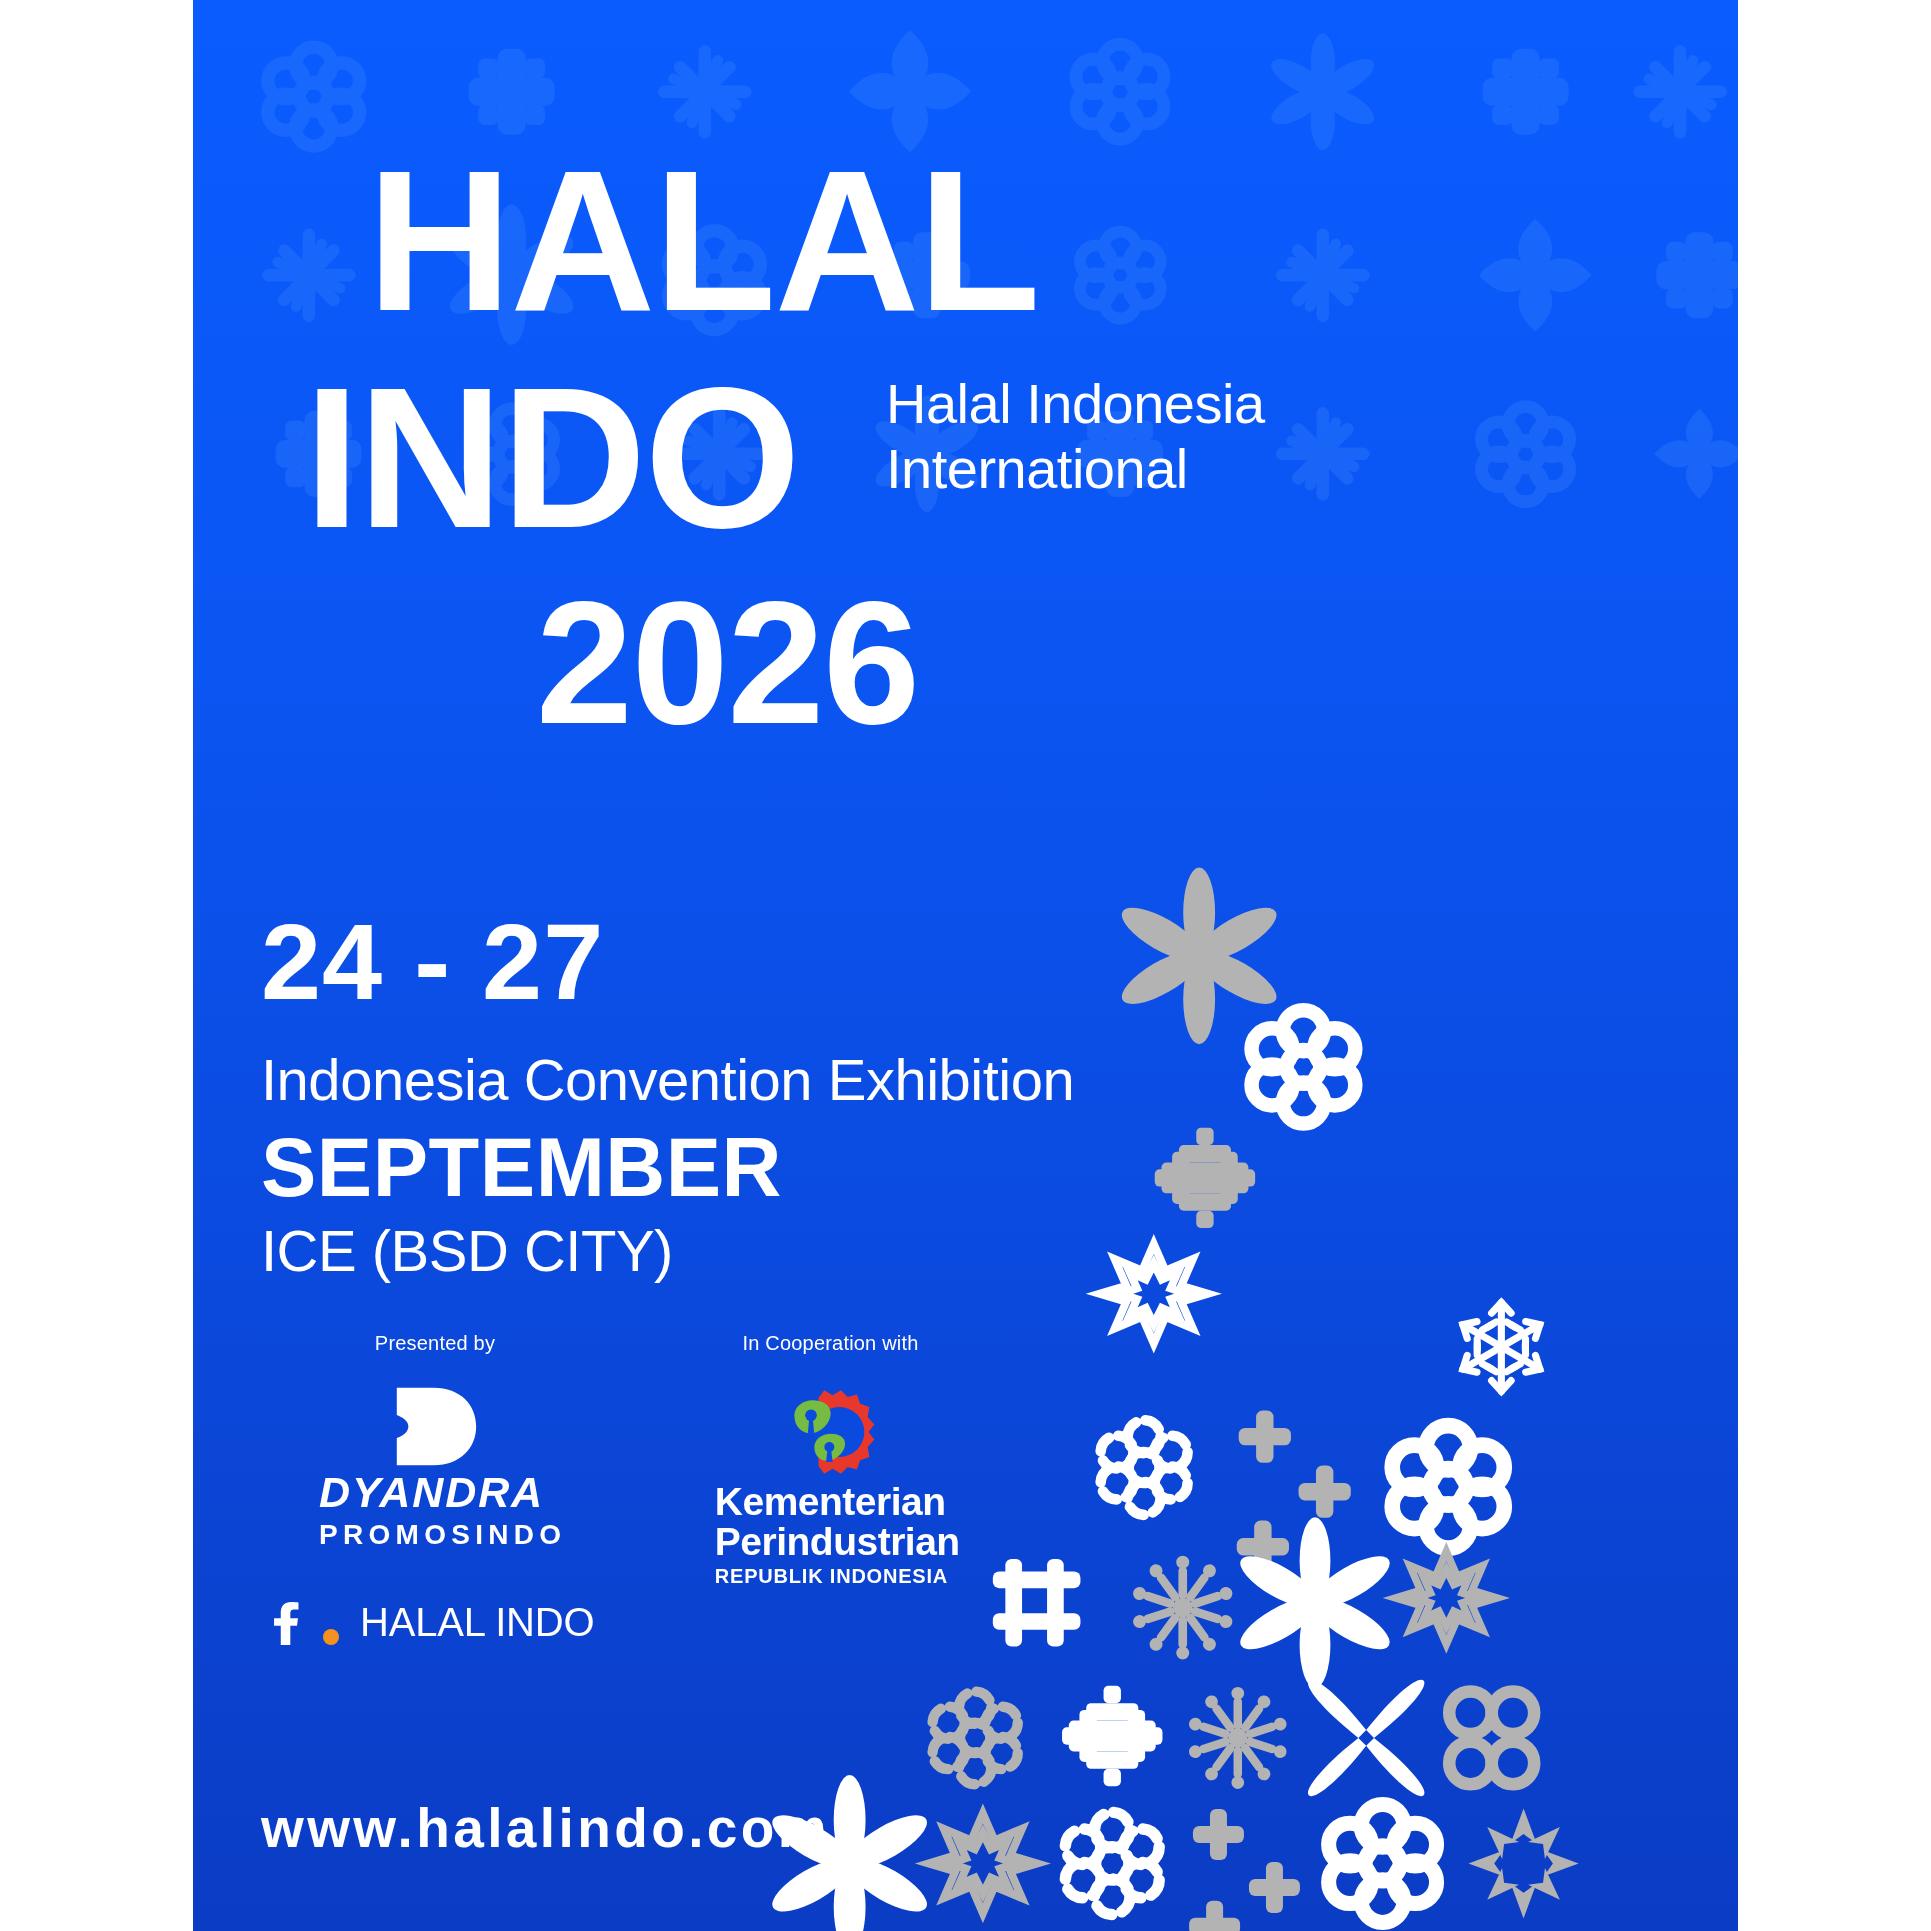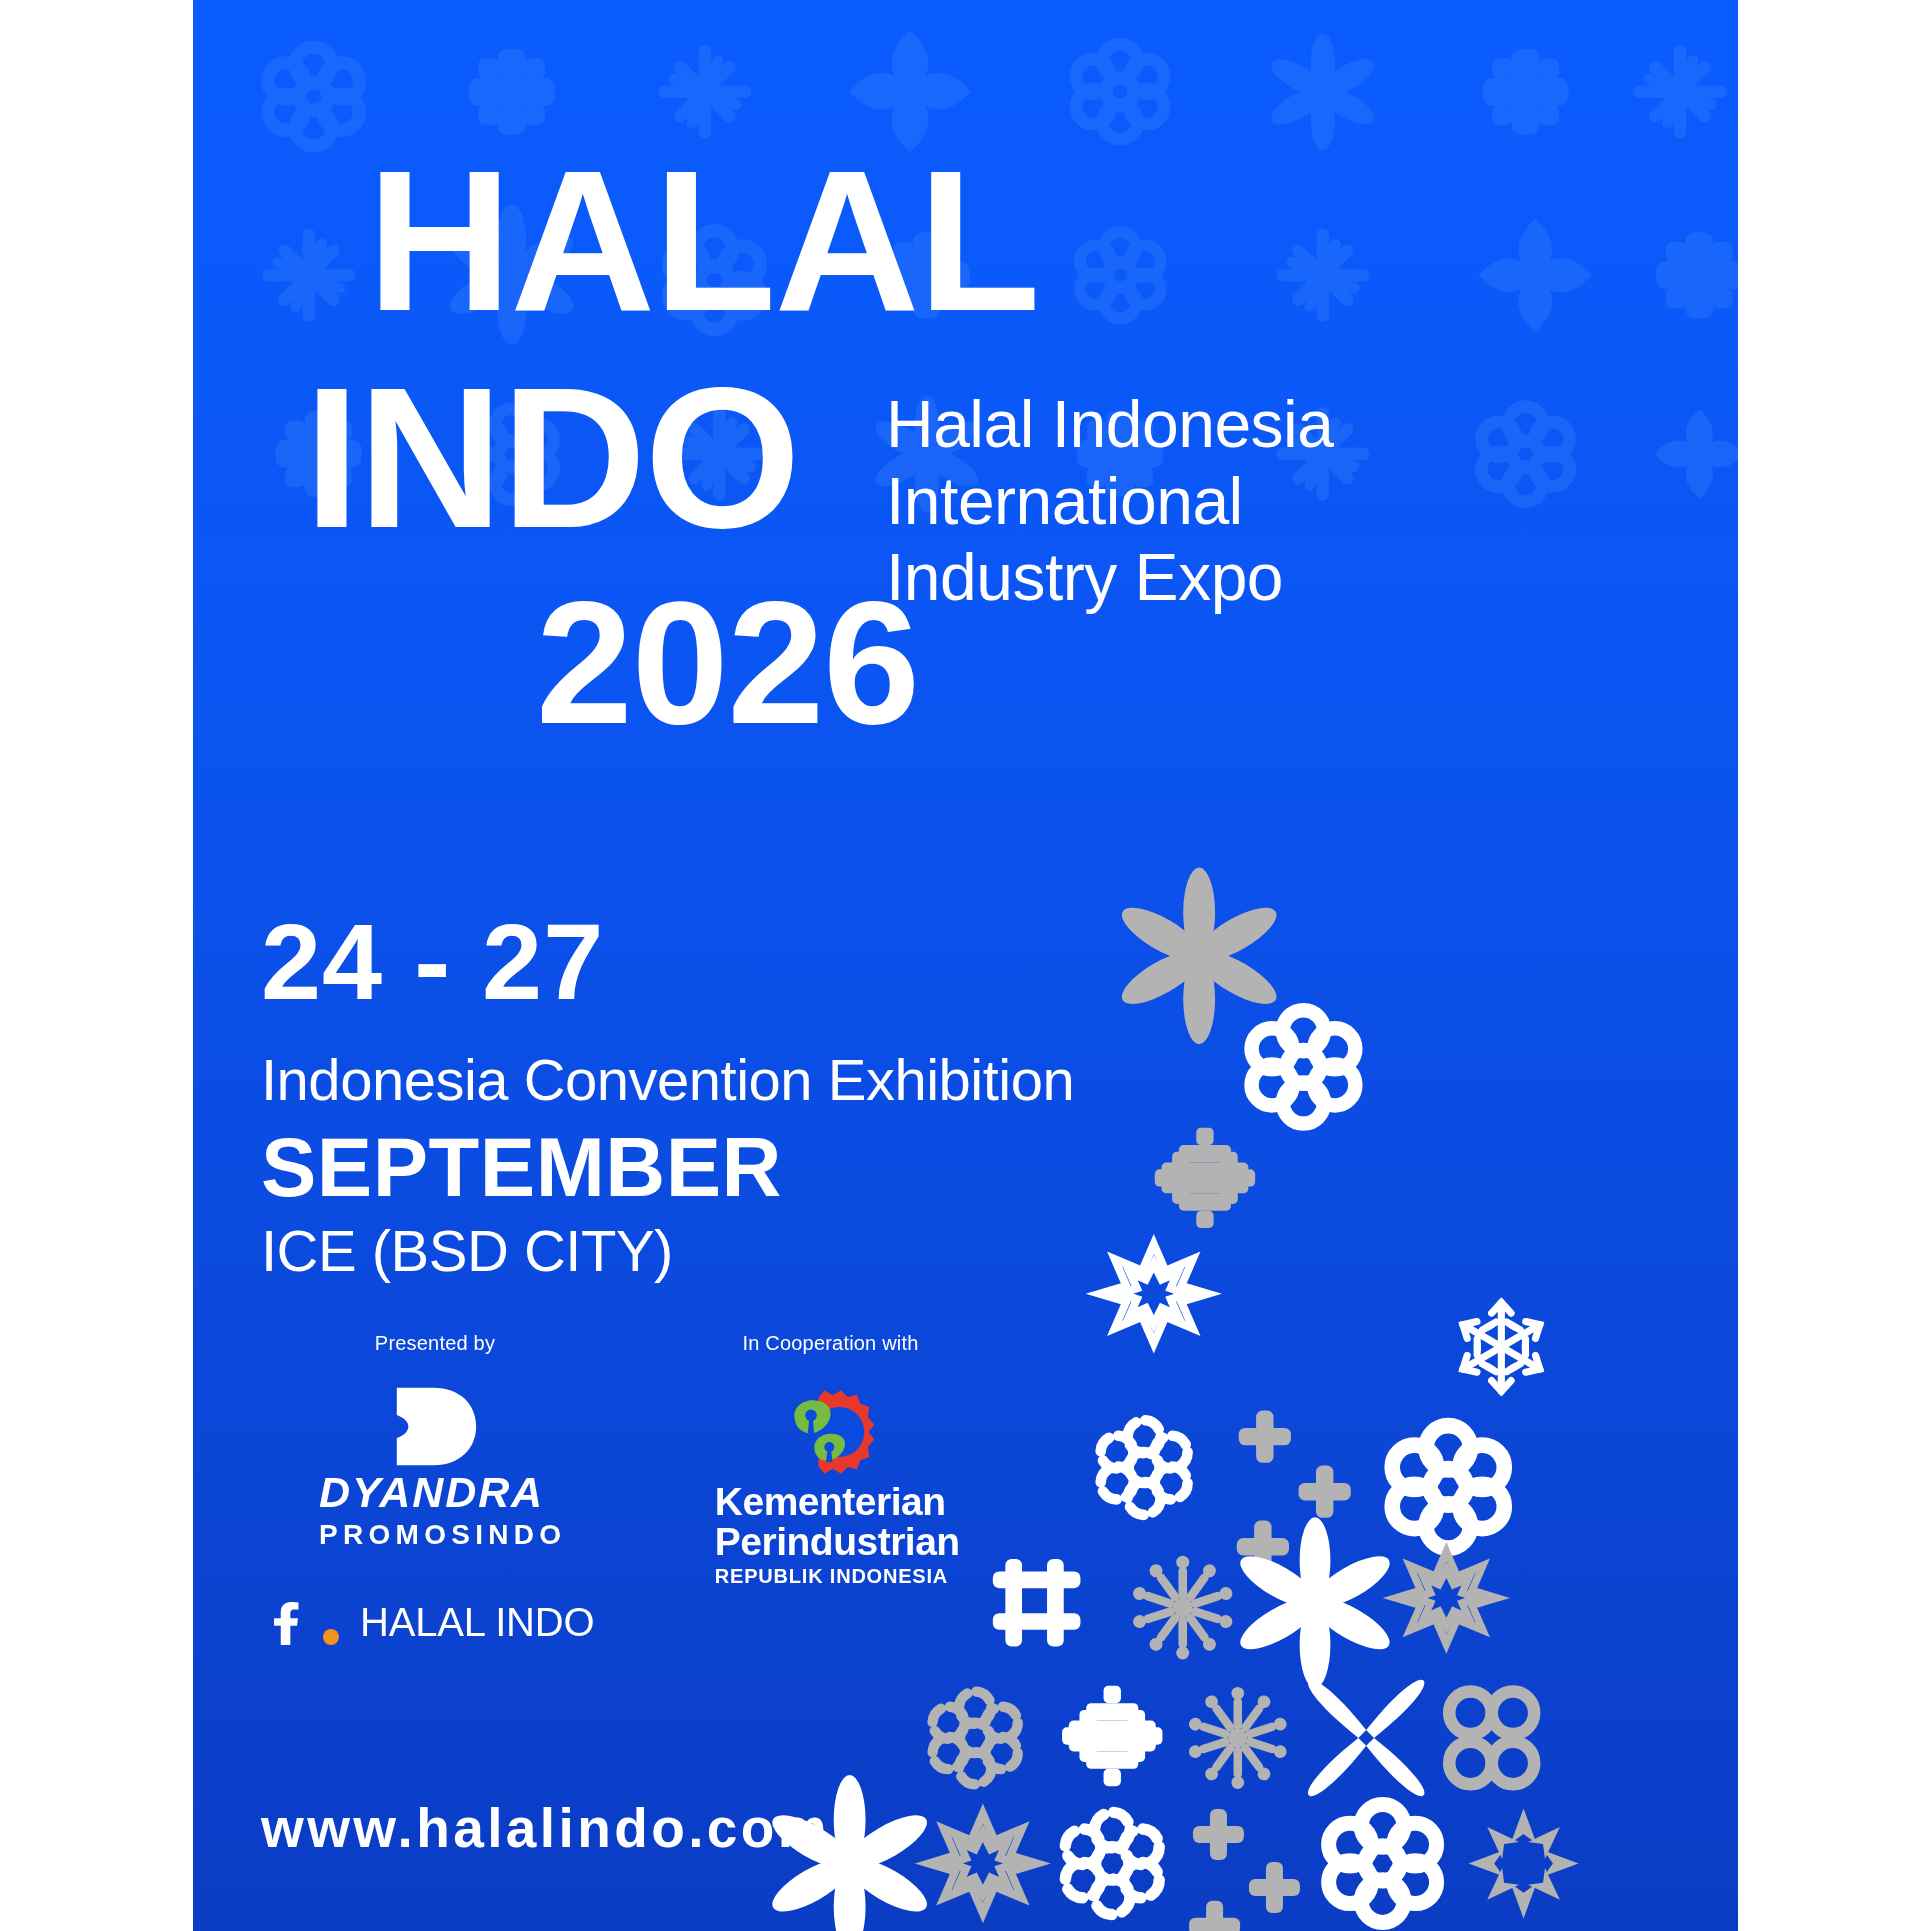--- a/index.html
+++ b/index.html
@@ -43,22 +43,22 @@
     color: #ffffff;
     text-align: center;
   }
   #year {
     position: absolute; left: 343px; top: 579px;
     font-size: 174px; line-height: .96;
     font-weight: 700; letter-spacing: -1px;
     color: #ffffff;
   }
   #tagline {
-    position: absolute; left: 693px; top: 386px;
-    font-size: 66px; line-height: 1.16;
+    position: absolute; left: 693px; top: 372px;
+    font-size: 56px; line-height: 1.16;
     font-weight: 500; color: #ffffff;
     letter-spacing: -0.5px;
   }
   
   #dates { position: absolute; left: 68px; top: 908px; }
   #date-range {
     font-size: 108px; font-weight: 800; color:#fff;
     letter-spacing: 1px; line-height: 1;
   }
   #month {
@@ -415,21 +415,20 @@
       </g>
     </svg>
 
     <div class="title-wrap">
       <div id="halal">HALAL</div>
       <div id="indo">INDO</div>
       <div id="year">2026</div>
       <div id="tagline">
         <div>Halal Indonesia</div>
         <div>International</div>
-        <div>Industry Expo</div>
       </div>
     </div>
 
     <div id="dates">
       <div id="date-range">24 - 27</div>
       <div id="venue1">Indonesia Convention Exhibition</div>
       <div id="month">SEPTEMBER</div>
       <div id="venue2">ICE (BSD CITY)</div>
     </div>
 

